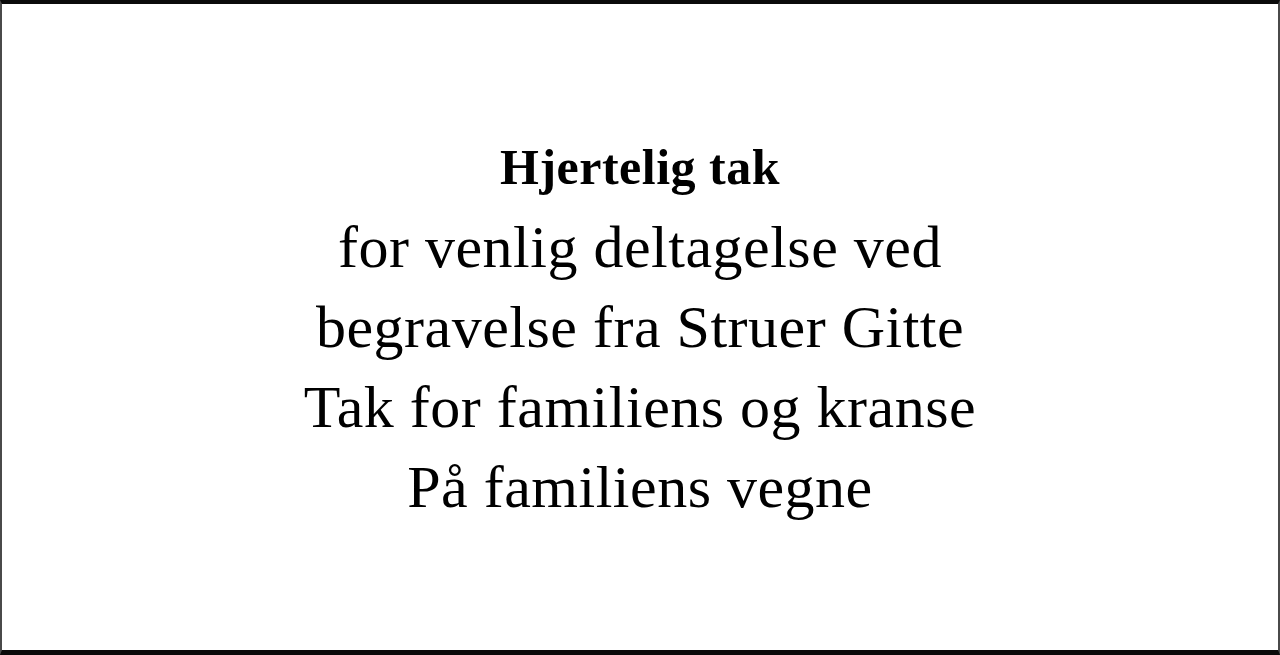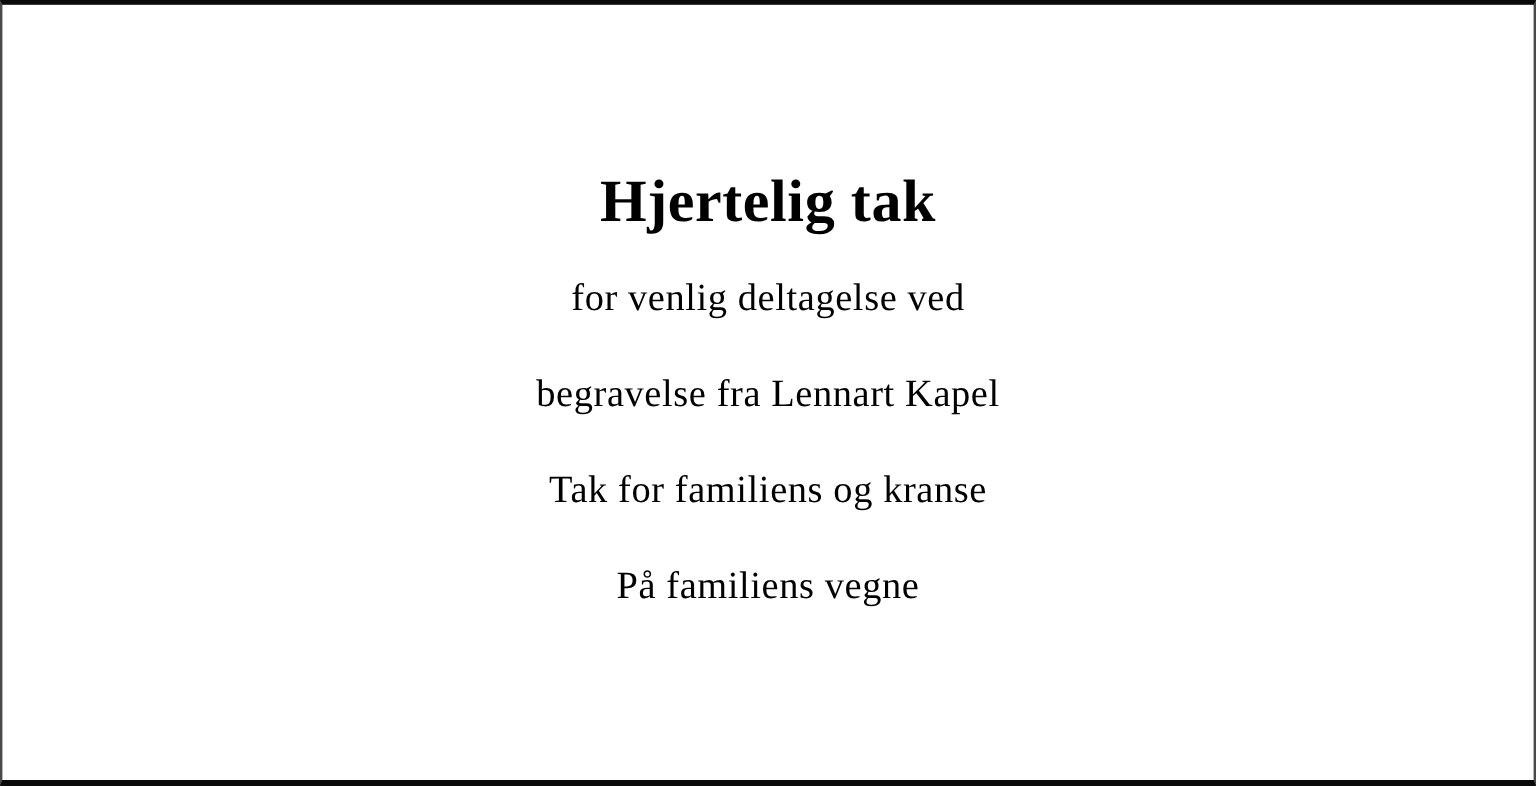--- a/index.html
+++ b/index.html
@@ -21,32 +21,32 @@
     flex-direction: column;
     justify-content: center;
     align-items: center;
     overflow: hidden;
     font-family: "Liberation Serif", "DejaVu Serif", serif;
     color: #000000;
   }
   .line {
     height: 80px;
     line-height: 80px;
-    font-size: 32px;
+    font-size: 60px;
     text-align: center;
     white-space: nowrap;
     letter-spacing: 0.5px;
   }
   .line.bold {
     font-weight: bold;
     font-size: 50px;
   }
 </style>
 </head>
 <body>
 
 <div class="page">
   <div class="line bold">Hjertelig tak</div>
   <div class="line">for venlig deltagelse ved</div>
-  <div class="line">begravelse fra Lennart Kapel</div>
+  <div class="line">begravelse fra Struer Gitte</div>
   <div class="line">Tak for familiens og kranse</div>
   <div class="line">På familiens vegne</div>
 </div>
 
 </body></html>

